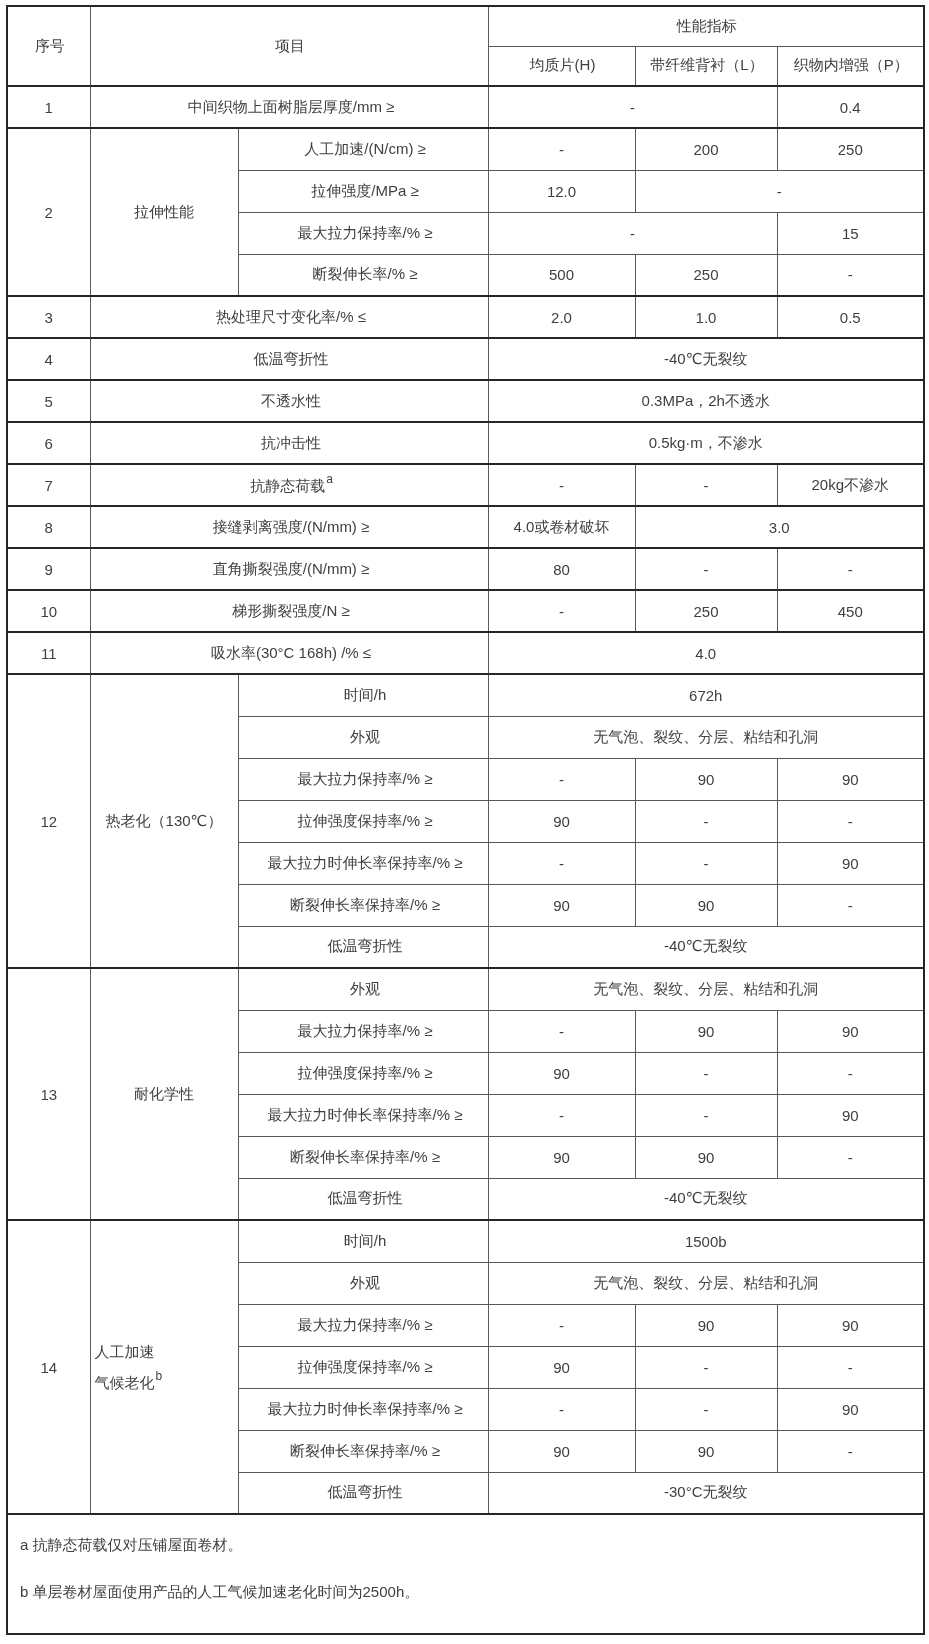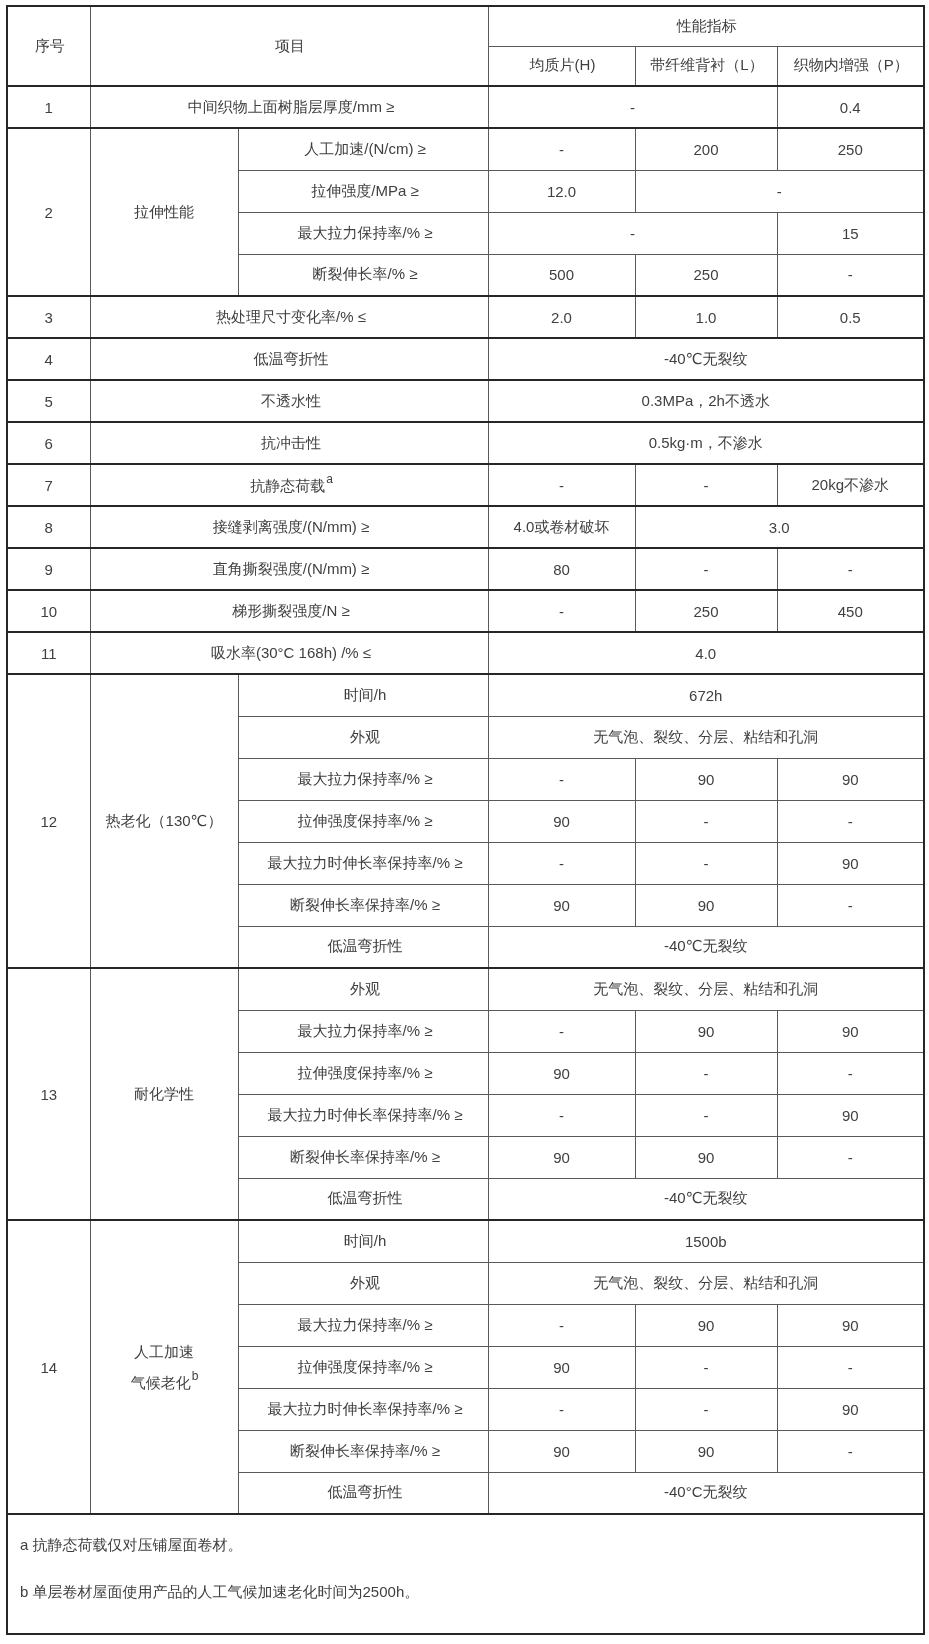--- a/index.html
+++ b/index.html
@@ -30,21 +30,21 @@
   td.num { text-align: center; }
   td.item { text-align: center; padding-left: 8px; }
   td.grp { text-align: center; margin-top: 20px; }
   td.val { text-align: center; }
   sup.fnote {
     font-size: 12px;
     position: relative;
     top: -2px;
     left: 1px;
   }
-  .grpline { line-height: 26px; text-align: center; }
+  .grpline { line-height: 26px; text-align: left; }
   td.notes {
     height: 120px;
     text-align: left;
     vertical-align: middle;
     padding: 3px 12px;
   }
   td.notes .note-line { margin: 9px 0 28px 0; }
   td.notes .note-line:last-child { margin-bottom: 20px; }
 </style>
 </head>
@@ -277,21 +277,21 @@
       <td class="val">90</td>
     </tr>
     <tr>
       <td class="item">断裂伸长率保持率/% ≥</td>
       <td class="val">90</td>
       <td class="val">90</td>
       <td class="val">-</td>
     </tr>
     <tr>
       <td class="item">低温弯折性</td>
-      <td class="val" colspan="3">-40°C无裂纹</td>
+      <td class="val" colspan="3">-30°C无裂纹</td>
     </tr>
 
     <tr class="maj">
       <td class="notes" colspan="6">
         <div class="note-line">a 抗静态荷载仅对压铺屋面卷材。</div>
         <div class="note-line">b 单层卷材屋面使用产品的人工气候加速老化时间为2500h。</div>
       </td>
     </tr>
   </tbody>
 </table>

